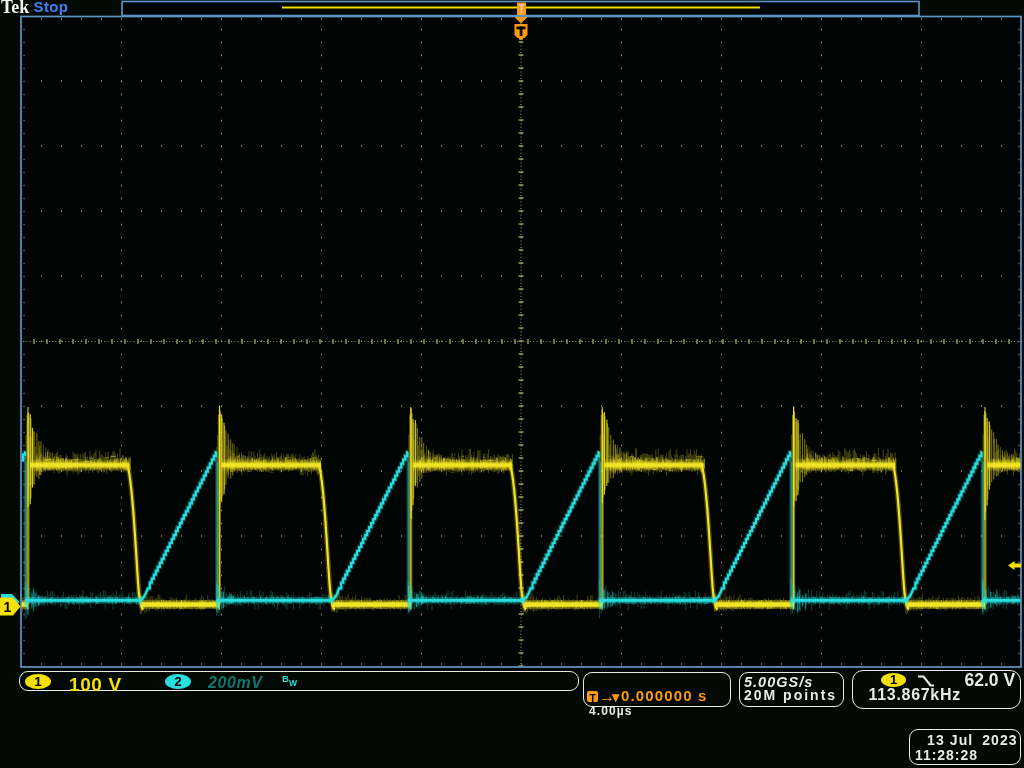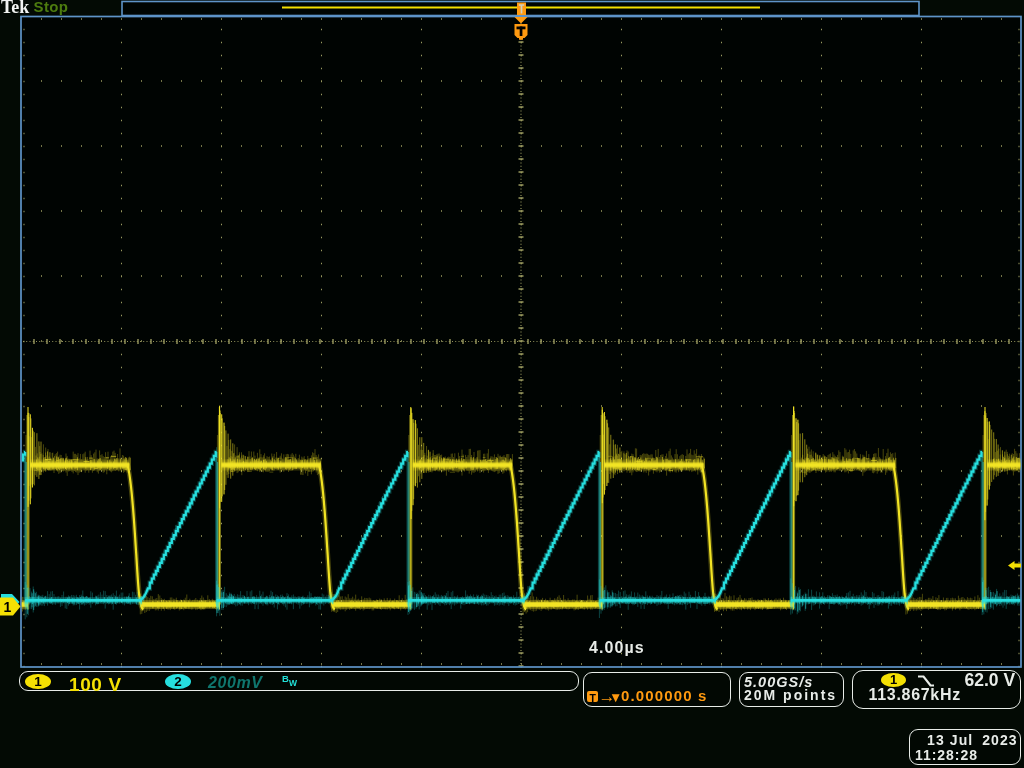--- a/index.html
+++ b/index.html
@@ -115,31 +115,31 @@
 
 <polygon points="1,594 12,594 19.5,602 12,610.5 1,610.5" fill="#26dfdf"></polygon>
 <text x="7" y="607" font-size="13" font-weight="bold" fill="#052" text-anchor="middle" font-family="Liberation Sans">2</text>
 <polygon points="0,597.5 13,597.5 20.5,606.5 13,615.5 0,615.5" fill="#f4e003"></polygon>
 <text x="7.5" y="611.5" font-size="14" font-weight="bold" fill="#000" text-anchor="middle" font-family="Liberation Sans">1</text>
 
 <polygon points="1008,565.5 1014.5,561 1014.5,563.4 1021,563.4 1021,567.6 1014.5,567.6 1014.5,570" fill="#f4e003"></polygon>
 </svg>
 
 <div class="t" style="left:1px;top:-2.5px;font-family:'Liberation Serif',serif;font-size:18px;line-height:1;color:#f2f4f2;">Tek</div>
-<div class="t" style="left:33.5px;top:-0.8px;font-size:15px;line-height:1;letter-spacing:0.4px;font-weight:bold;color:#4d7c0f;">Stop</div>
+<div class="t" style="left:33.5px;top:-0.8px;font-size:15px;line-height:1;letter-spacing:0.4px;font-weight:bold;color:#3b82f6;">Stop</div>
 
 <div class="box" style="left:19px;top:671px;width:560px;height:20px;"></div>
 <div class="pill" style="left:25px;top:673.5px;width:26px;height:15px;background:#f4e003;font-size:13.5px;line-height:15px;">1</div>
 <div class="t" style="left:69px;top:674px;font-size:19px;color:#f4e003;letter-spacing:0.6px;">100 V</div>
 <div class="pill" style="left:165px;top:673.5px;width:26px;height:15px;background:#26dfdf;font-size:13.5px;line-height:15px;">2</div>
 <div class="t" style="left:208px;top:674px;font-size:16px;color:#0f766e;letter-spacing:0.6px;font-style:italic;">200mV</div>
 <div class="t" style="left:282px;top:672.5px;font-size:9.5px;color:#22e0d8;">B<span style="font-size:8.5px;vertical-align:-4px;letter-spacing:0">W</span></div>
 
 <div class="box" style="left:583px;top:671.5px;width:148px;height:35.5px;"></div>
-<div class="t" style="left:589px;top:639px;font-size:16px;letter-spacing:1.1px;">4.00µs</div>
+<div class="t" style="left:589px;top:704px;font-size:12px;letter-spacing:1.1px;">4.00µs</div>
 <div class="abs" style="left:587px;top:691px;width:11px;height:11px;background:#ff9a10;border-radius:2px;"></div>
 <div class="t" style="left:589.5px;top:691.5px;font-size:10.5px;color:#000;">T</div>
 <div class="t" style="left:598.5px;top:686.5px;font-size:17px;color:#ff9a10;">→</div>
 <div class="t" style="left:609px;top:689.5px;font-size:13.5px;color:#ff9a10;">▼</div>
 <div class="t" style="left:621px;top:687px;font-size:15px;color:#ff9a10;letter-spacing:1.15px;">0.000000 s</div>
 
 <div class="box" style="left:739px;top:671.5px;width:105px;height:35.5px;"></div>
 <div class="t" style="left:744px;top:674px;font-size:14.5px;letter-spacing:1px;font-style:italic;">5.00GS/s</div>
 <div class="t" style="left:744px;top:687px;font-size:14px;letter-spacing:2px;text-align:center;">20M points</div>
 

